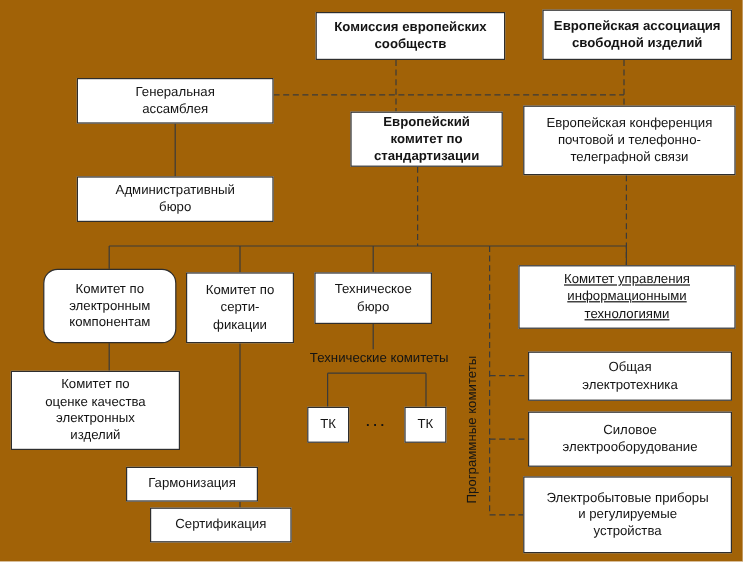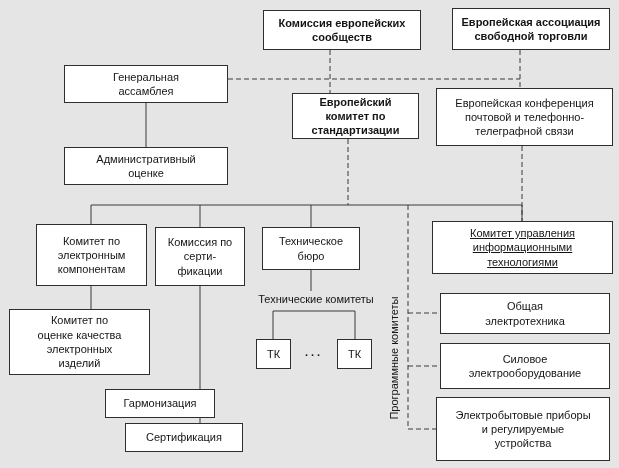--- a/index.html
+++ b/index.html
@@ -1,17 +1,17 @@
 <!DOCTYPE html>
 <html><head>
 <meta charset="utf-8">
 <style>
   html, body { margin:0; padding:0; background:#fff; }
   .canvas {
-    position:relative; width:619px; height:468px; background:#e5e5e5;
+    position:relative; width:619px; height:468px; background:#a16207;
     font-family:"Liberation Sans", sans-serif; color:#141414; overflow:hidden;
   }
   svg.lines { position:absolute; left:0; top:0; z-index:1; }
   svg.lines line { stroke:#3a3a3a; stroke-width:1; }
   svg.lines line.dash { stroke-dasharray:5,3; }
   .box {
     position:absolute; box-sizing:border-box; z-index:2;
     border:1px solid #2e2e2e; background:#ffffff;
     display:flex; align-items:center; justify-content:center;
     text-align:center; font-size:11px; line-height:1.3; padding:2px 4px;
@@ -51,33 +51,33 @@
     <line x1="200" y1="286" x2="200" y2="389"></line>
     <line x1="200" y1="418" x2="200" y2="423"></line>
     <line x1="311" y1="270" x2="311" y2="291"></line>
     <line x1="273" y1="311" x2="355" y2="311"></line>
     <line x1="273" y1="311" x2="273" y2="339"></line>
     <line x1="355" y1="311" x2="355" y2="339"></line>
   </svg>
 
   <div class="box bold" style="left:263px; top:10px; width:158px; height:40px;">Комиссия европейских сообществ</div>
 
-  <div class="box bold" style="left:452px; top:8px; width:158px; height:42px;">Европейская ассоциация свободной торговли</div>
+  <div class="box bold" style="left:452px; top:8px; width:158px; height:42px;">Европейская ассоциация свободной изделий</div>
 
   <div class="box" style="left:64px; top:65px; width:164px; height:38px; padding:14px 30px;">Генеральная ассамблея</div>
 
   <div class="box bold" style="left:292px; top:93px; width:127px; height:46px;">Европейский комитет по стандартизации</div>
 
   <div class="box" style="left:436px; top:88px; width:177px; height:58px;">Европейская конференция почтовой и телефонно-телеграфной связи</div>
 
-  <div class="box" style="left:64px; top:147px; width:164px; height:38px; padding:2px 22px;">Административный оценке</div>
+  <div class="box" style="left:64px; top:147px; width:164px; height:38px; padding:2px 22px;">Административный бюро</div>
 
-  <div class="box" style="left:36px; top:224px; width:111px; height:62px;">Комитет по электронным компонентам</div>
+  <div class="box" style="left:36px; top:224px; width:111px; height:62px;border-radius:12px;">Комитет по электронным компонентам</div>
 
-  <div class="box" style="left:155px; top:227px; width:90px; height:59px; padding:2px 7px;">Комиссия по серти-фикации</div>
+  <div class="box" style="left:155px; top:227px; width:90px; height:59px; padding:2px 7px;">Комитет по серти-фикации</div>
 
   <div class="box" style="left:262px; top:227px; width:98px; height:43px; padding:2px 14px;text-align:center;">Техническое бюро</div>
 
   <div class="box" style="left:432px; top:221px; width:181px; height:53px; padding:2px 20px;text-decoration:underline;">Комитет управления информационными технологиями</div>
 
   <div class="box" style="left:9px; top:309px; width:141px; height:66px; padding:2px 22px;">Комитет по оценке качества электронных изделий</div>
 
   <div class="box" style="left:105px; top:389px; width:110px; height:29px;">Гармонизация</div>
 
   <div class="box" style="left:125px; top:423px; width:118px; height:29px;">Сертификация</div>

